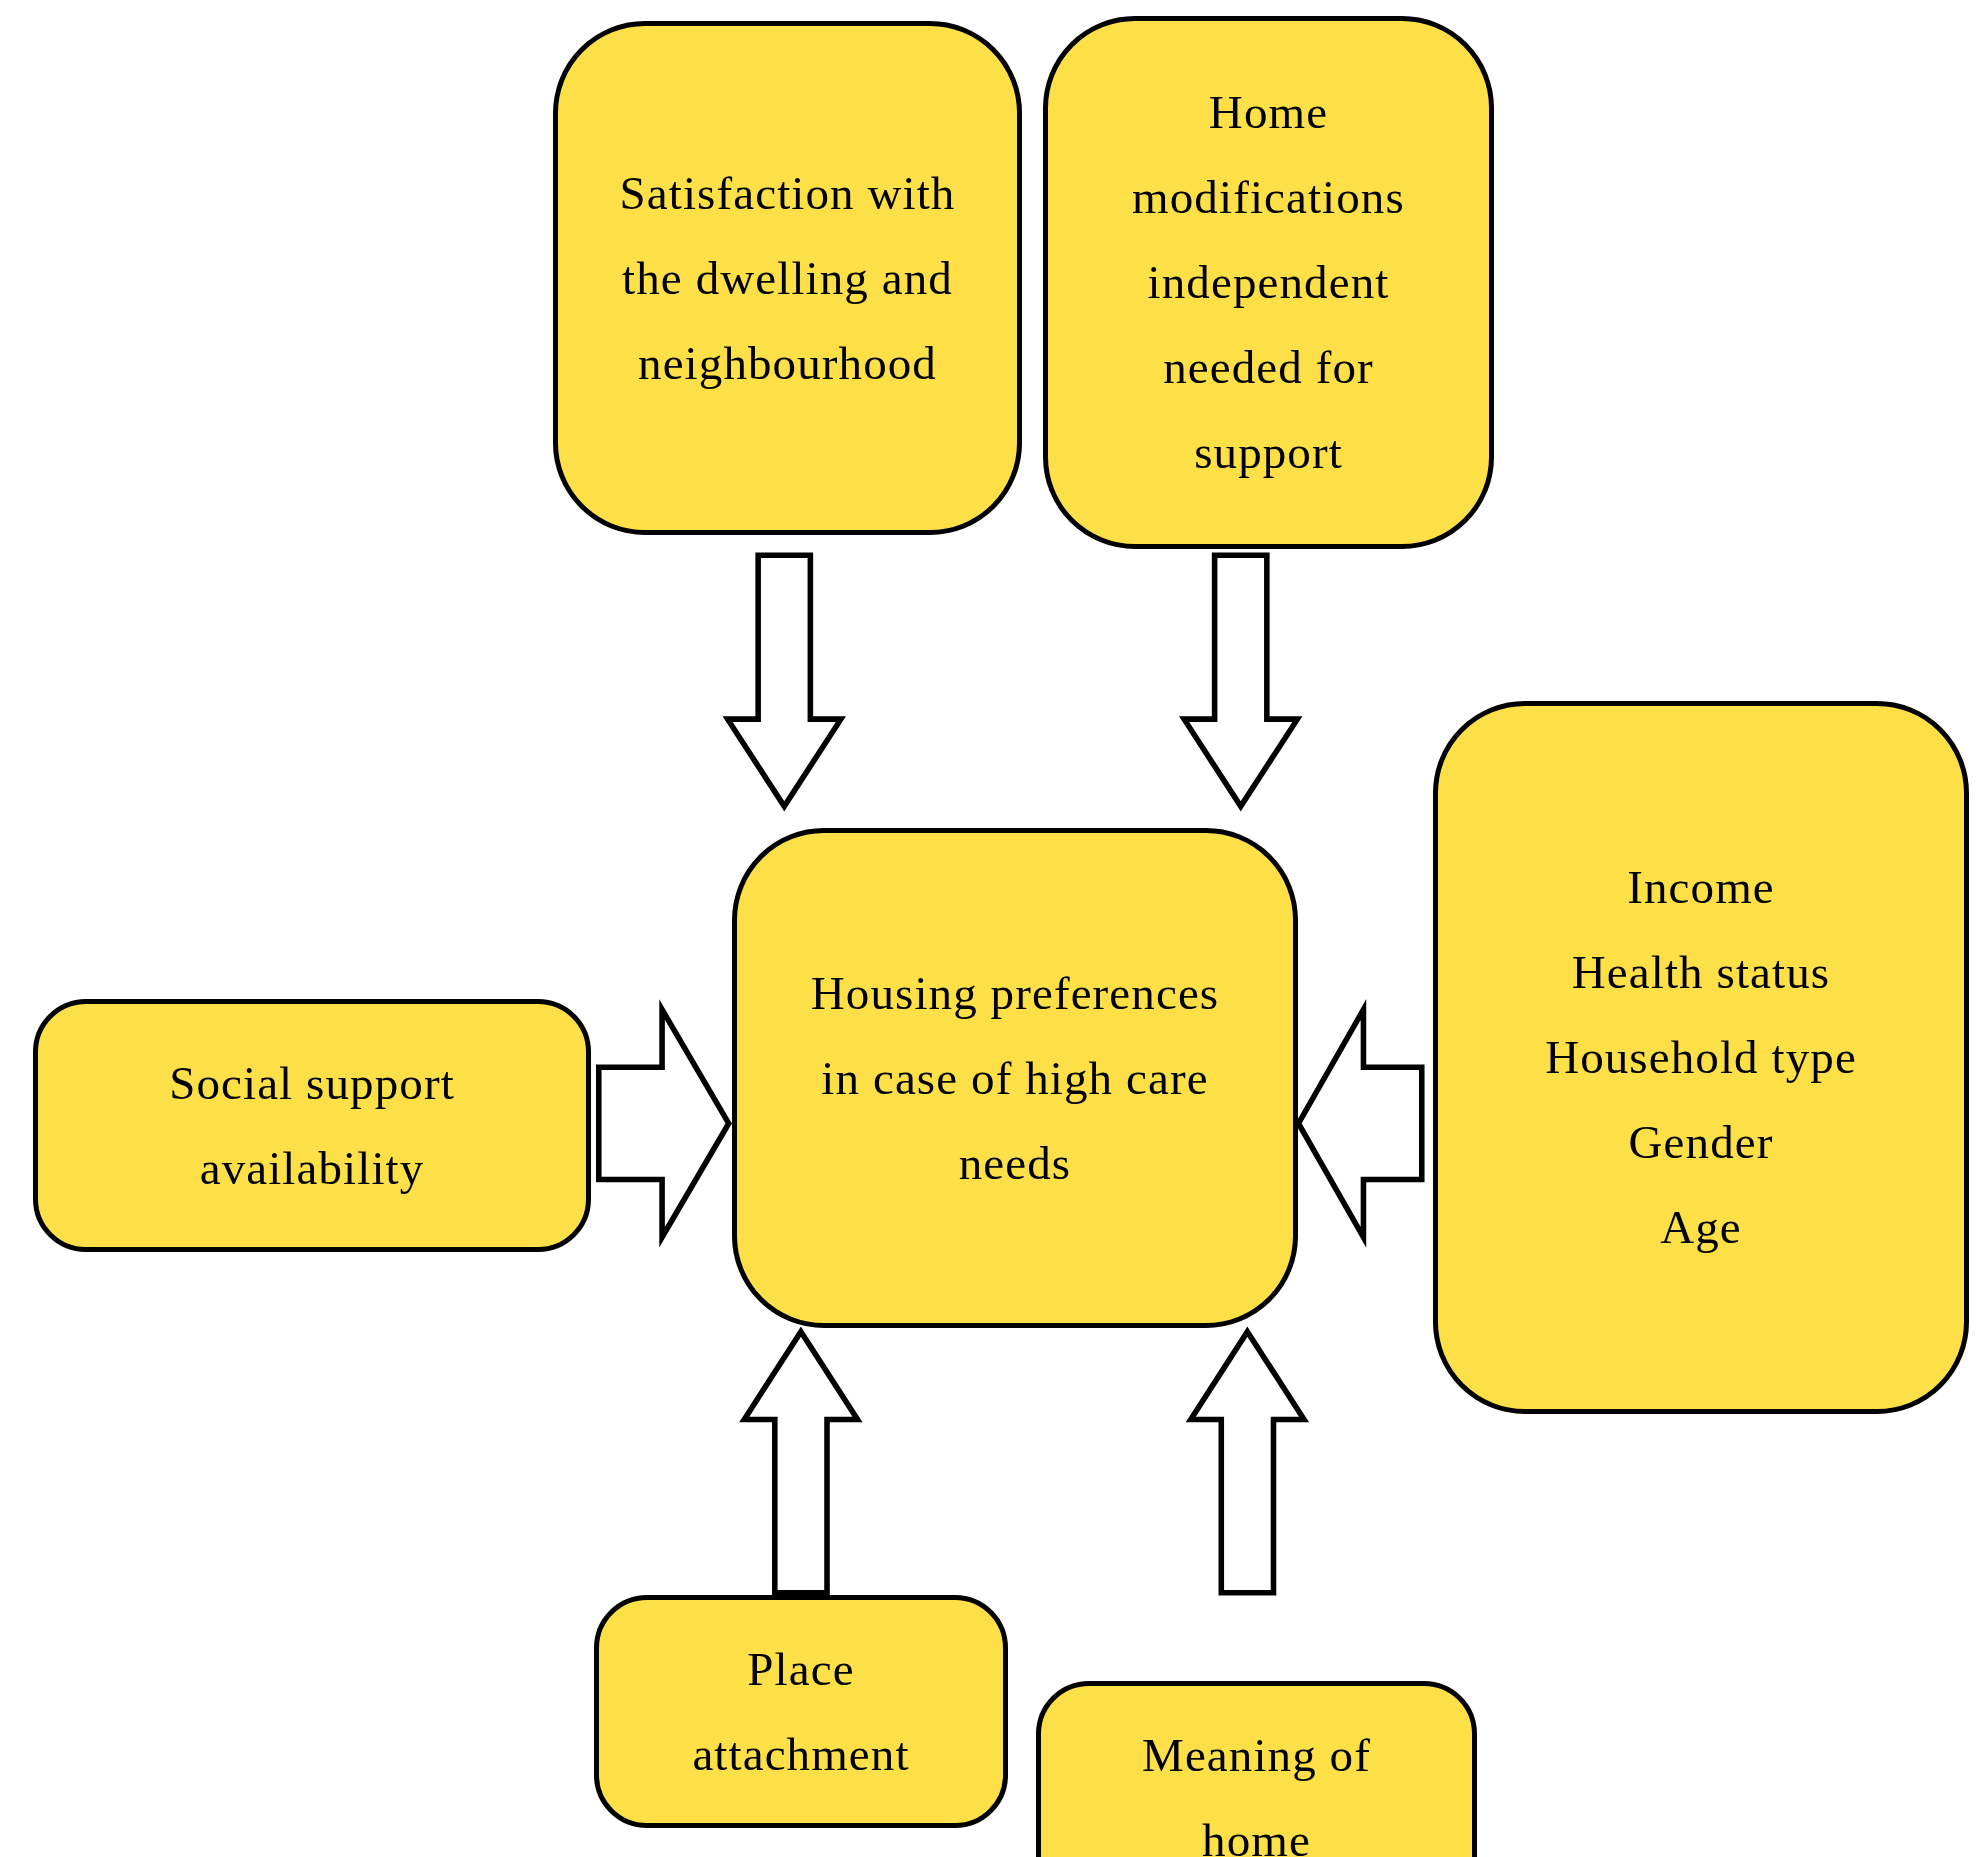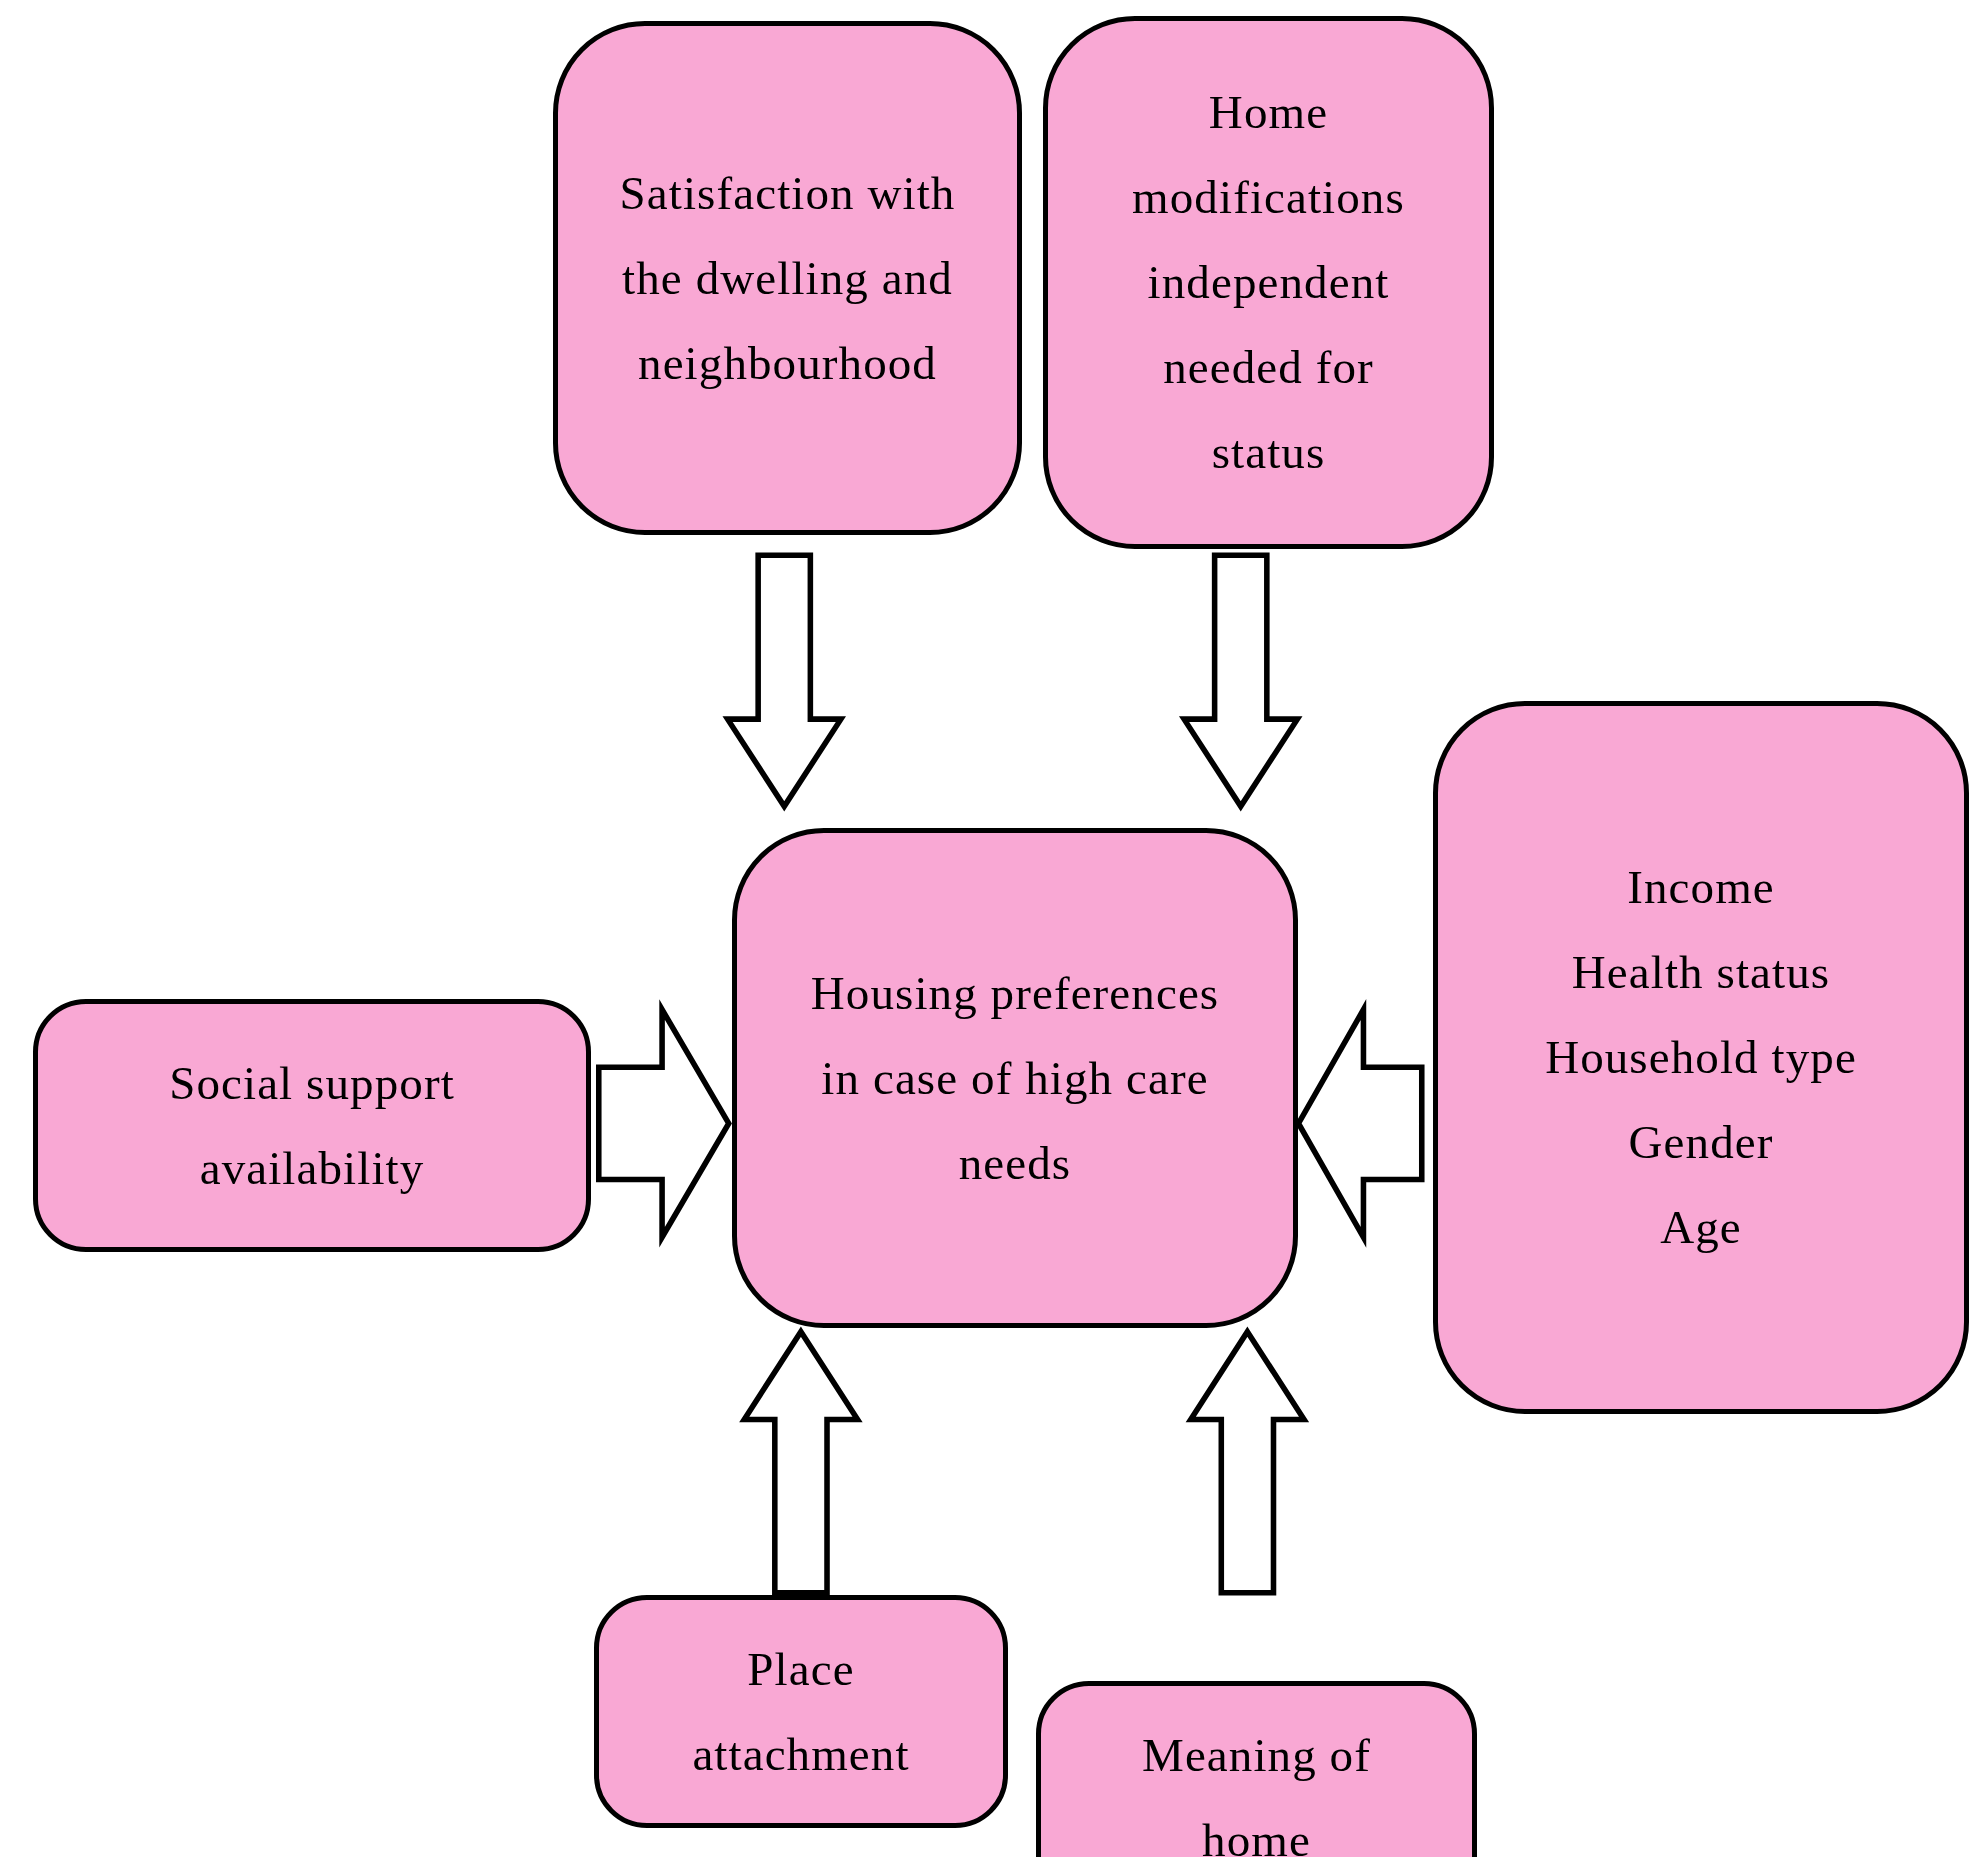--- a/index.html
+++ b/index.html
@@ -13,21 +13,21 @@
     height: 1857px;
     background: #ffffff;
     font-family: "Liberation Serif", "DejaVu Serif", serif;
     color: #000000;
     overflow: hidden;
   }
   .box {
     position: absolute;
     box-sizing: border-box;
     border: 5.6px solid #000000;
-    background: #f9a8d4;
+    background: #fde047;
     display: flex;
     flex-direction: column;
     align-items: center;
     justify-content: center;
     text-align: right;
     font-size: 47px;
     line-height: 85px;
     letter-spacing: 1.1px;
     z-index: 2;
     font-family: Liberation Serif, serif;
@@ -79,21 +79,21 @@
     <div class="line">Satisfaction with</div>
     <div class="line">the dwelling and</div>
     <div class="line">neighbourhood</div>
   </div>
 
   <div class="box box-top-right r-big">
     <div class="line">Home</div>
     <div class="line">modifications</div>
     <div class="line">independent</div>
     <div class="line">needed for</div>
-    <div class="line">status</div>
+    <div class="line">support</div>
   </div>
 
   <div class="box box-center r-big">
     <div class="line">Housing preferences</div>
     <div class="line">in case of high care</div>
     <div class="line">needs</div>
   </div>
 
   <div class="box box-left r-small">
     <div class="line">Social support</div>

